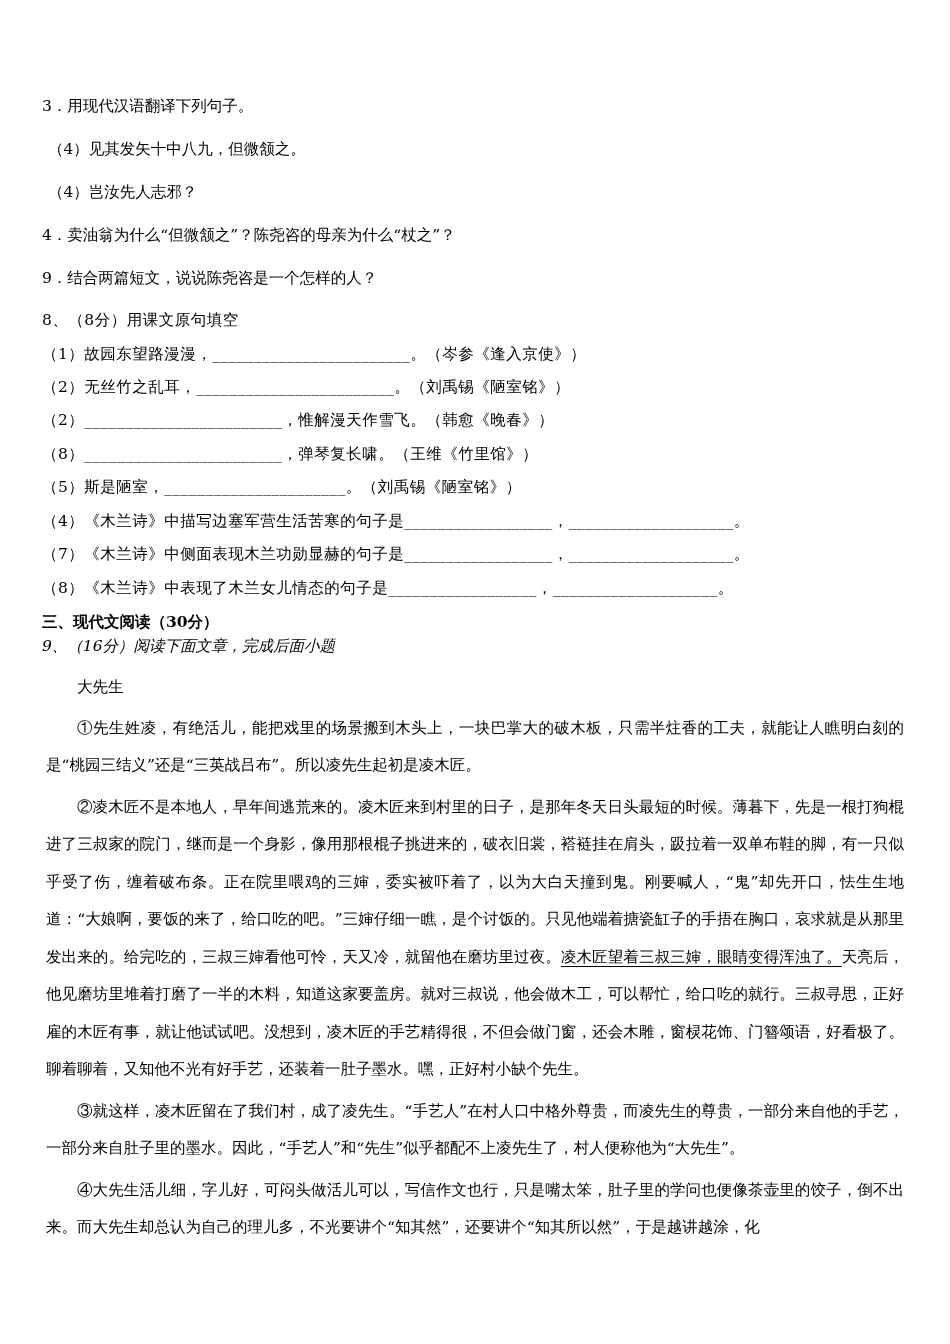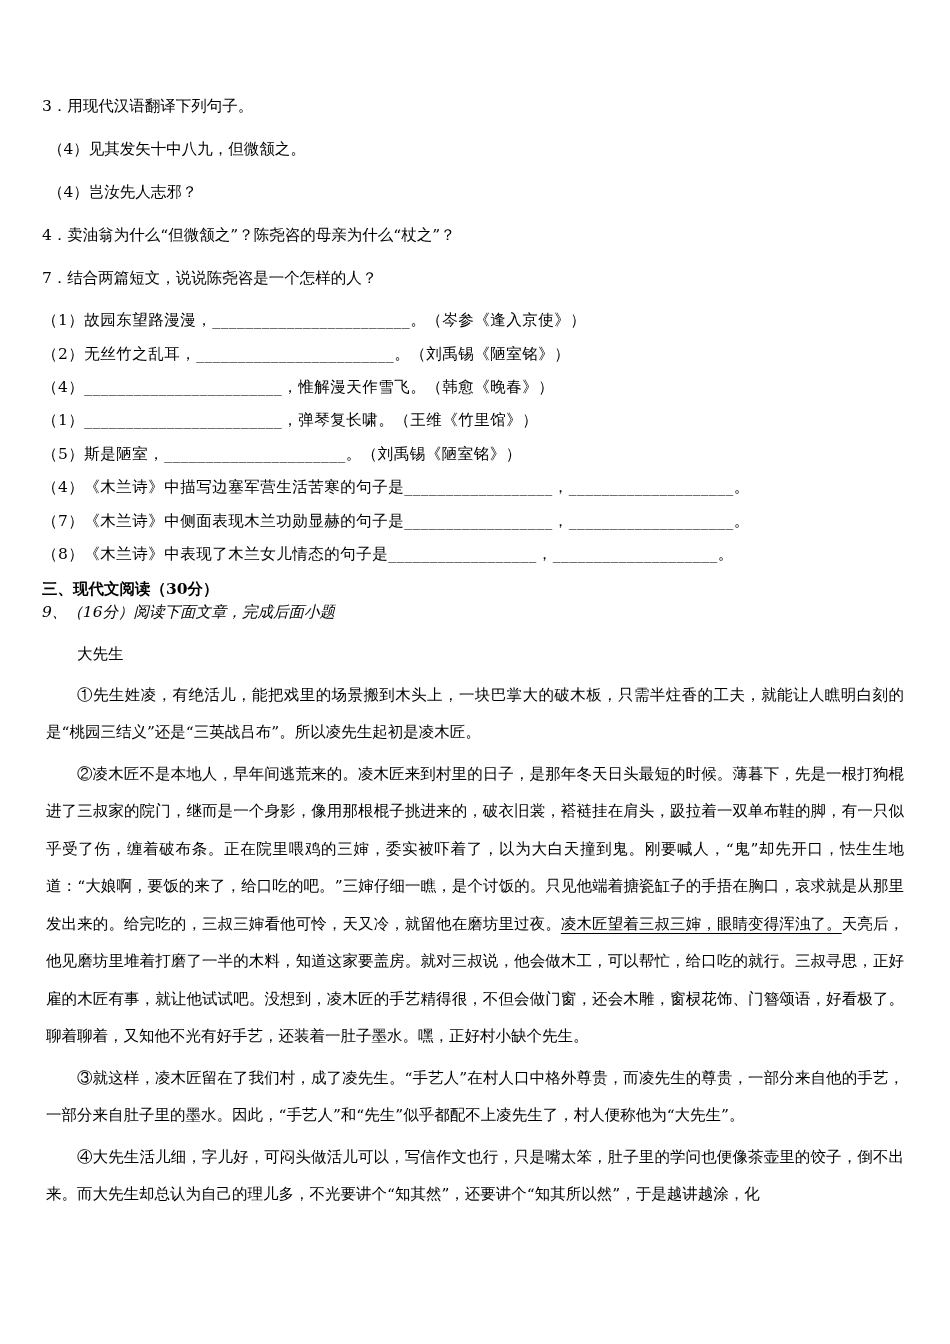--- a/index.html
+++ b/index.html
@@ -53,28 +53,29 @@
 </head>
 <body>
 
 <div class="page">
 
   <div class="sec-a">
     <p>3．用现代汉语翻译下列句子。</p>
     <p class="sub">（4）见其发矢十中八九，但微颔之。</p>
     <p class="sub">（4）岂汝先人志邪？</p>
     <p>4．卖油翁为什么“但微颔之”？陈尧咨的母亲为什么“杖之”？</p>
-    <p>7．结合两篇短文，说说陈尧咨是一个怎样的人？</p>
+    <p>9．结合两篇短文，说说陈尧咨是一个怎样的人？</p>
   </div>
 
   <div class="sec-b">
+    <p>8、（8分）用课文原句填空</p>
     <p>（1）故园东望路漫漫，________________________。（岑参《逢入京使》）</p>
     <p>（2）无丝竹之乱耳，________________________。（刘禹锡《陋室铭》）</p>
-    <p>（4）________________________，惟解漫天作雪飞。（韩愈《晚春》）</p>
-    <p>（1）________________________，弹琴复长啸。（王维《竹里馆》）</p>
+    <p>（2）________________________，惟解漫天作雪飞。（韩愈《晚春》）</p>
+    <p>（8）________________________，弹琴复长啸。（王维《竹里馆》）</p>
     <p>（5）斯是陋室，______________________。（刘禹锡《陋室铭》）</p>
     <p>（4）《木兰诗》中描写边塞军营生活苦寒的句子是__________________，____________________。</p>
     <p>（7）《木兰诗》中侧面表现木兰功勋显赫的句子是__________________，____________________。</p>
     <p>（8）《木兰诗》中表现了木兰女儿情态的句子是__________________，____________________。</p>
   </div>
 
   <div>
     <p class="sec-head">三、现代文阅读（30分）</p>
     <p class="q9-line">9、（16分）阅读下面文章，完成后面小题</p>
 

